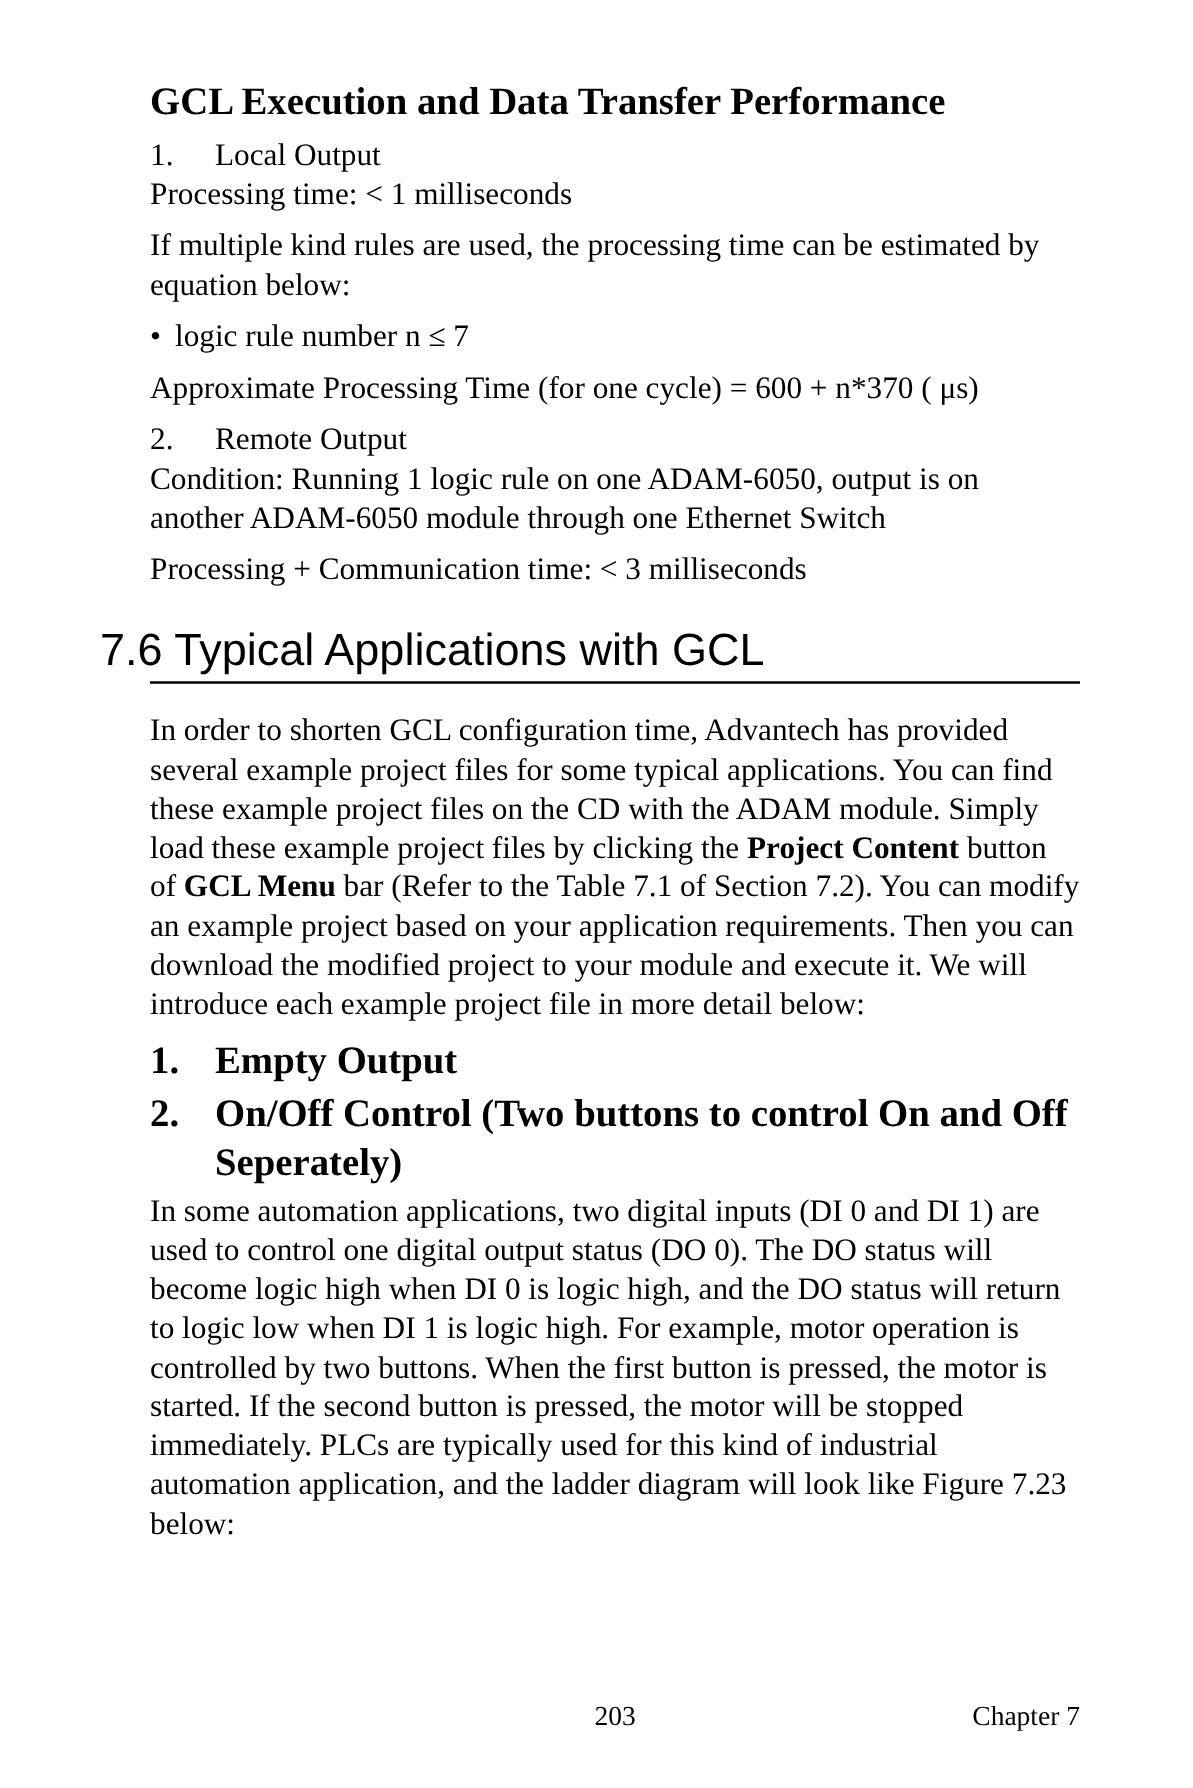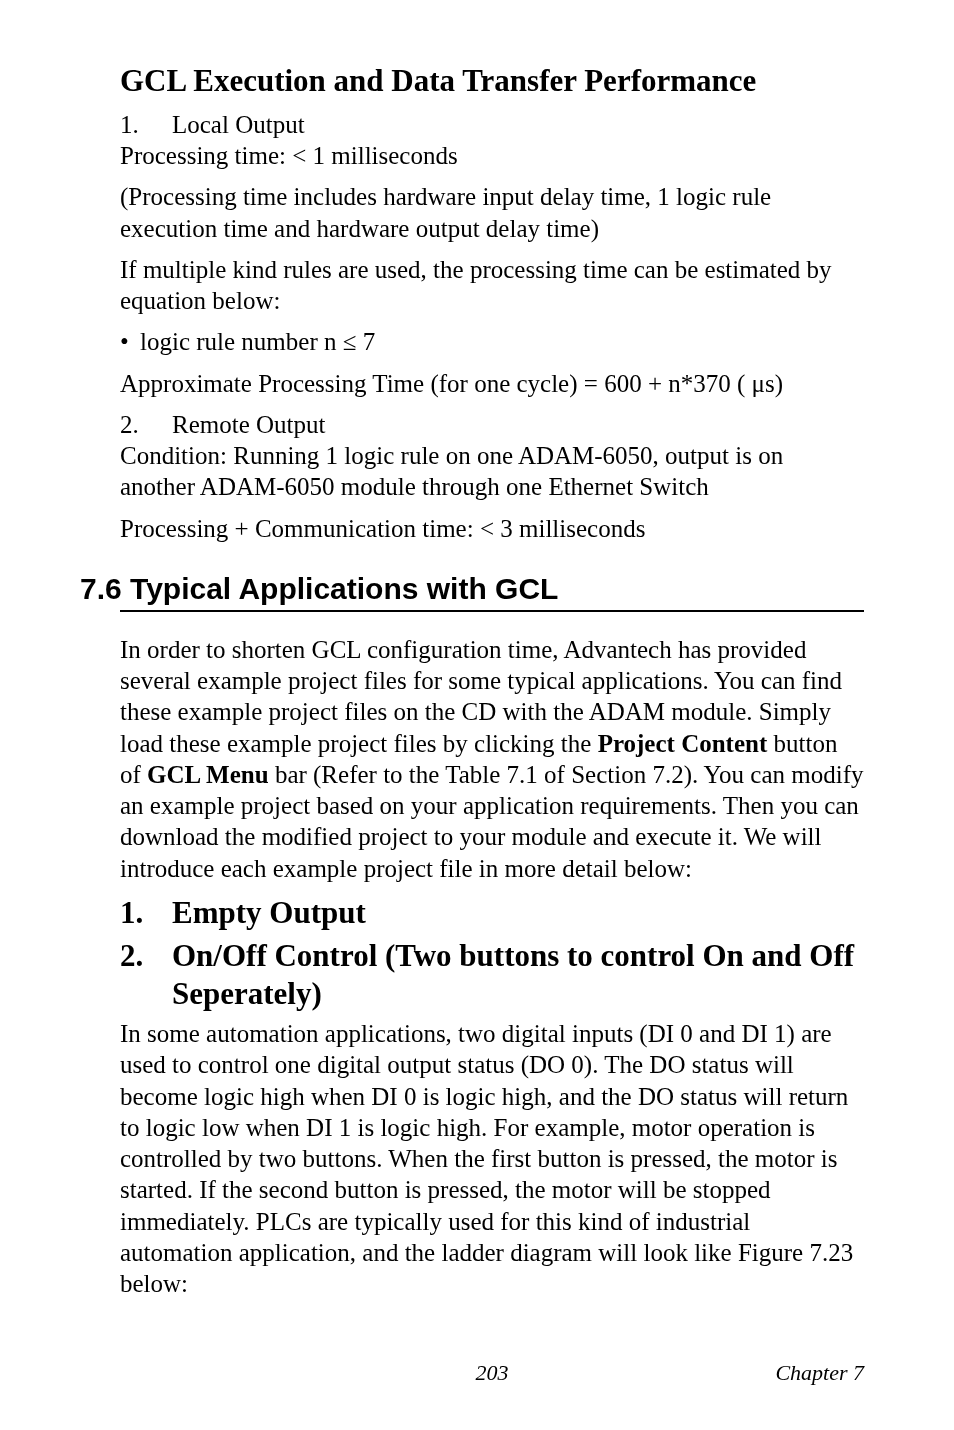--- a/index.html
+++ b/index.html
@@ -46,34 +46,33 @@
     flex: 0 0 20px;
   }
   .section-rule {
     border: none;
     border-bottom: 2px solid #000;
     margin-top: 2px;
     margin-bottom: 22px;
   }
   .section-head {
     font-family: Arial, Helvetica, sans-serif;
-    font-size: 30px;
-    font-weight: bold;
+    font-size: 36px;
+    font-weight: normal;
     margin-top: 28px;
     margin-bottom: 4px;
     margin-left: -40px;
   }
   .footer {
     position: absolute;
     bottom: 44px;
     left: 120px;
     right: 90px;
     display: flex;
     justify-content: flex-end;
-    font-style: italic;
     font-size: 22px;
   }
   .footer .center {
     position: absolute;
     left: 0; right: 0;
     text-align: center;
   }
   .footer .right {
     margin-left: auto;
   }
@@ -88,21 +87,20 @@
 
   <div class="h2">GCL Execution and Data Transfer Performance</div>
 
   <div class="list-item p mb0">
     <span class="list-num">1.</span>
     <span>Local Output</span>
   </div>
 
   <div class="p">Processing time: &lt; 1 milliseconds</div>
 
-  <div class="p">(Processing time includes hardware input delay time, 1 logic rule execution time and hardware output delay time)</div>
 
   <div class="p">If multiple kind rules are used, the processing time can be estimated by equation below:</div>
 
   <div class="bullet-row">
     <span class="bullet-dot">•</span>
     <span>logic rule number n ≤ 7</span>
   </div>
 
   <div class="p">Approximate Processing Time (for one cycle) = 600 + n*370 ( μs)</div>
 

